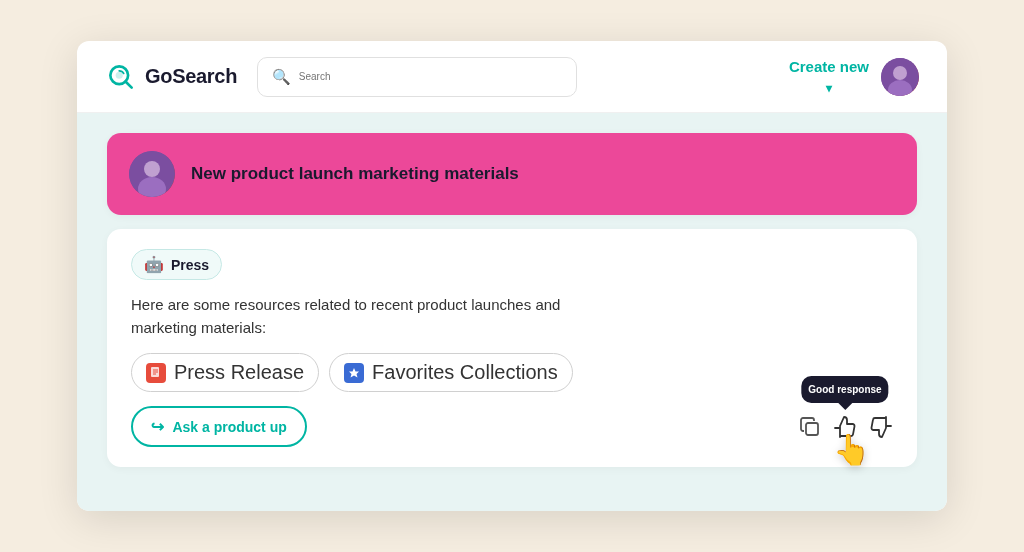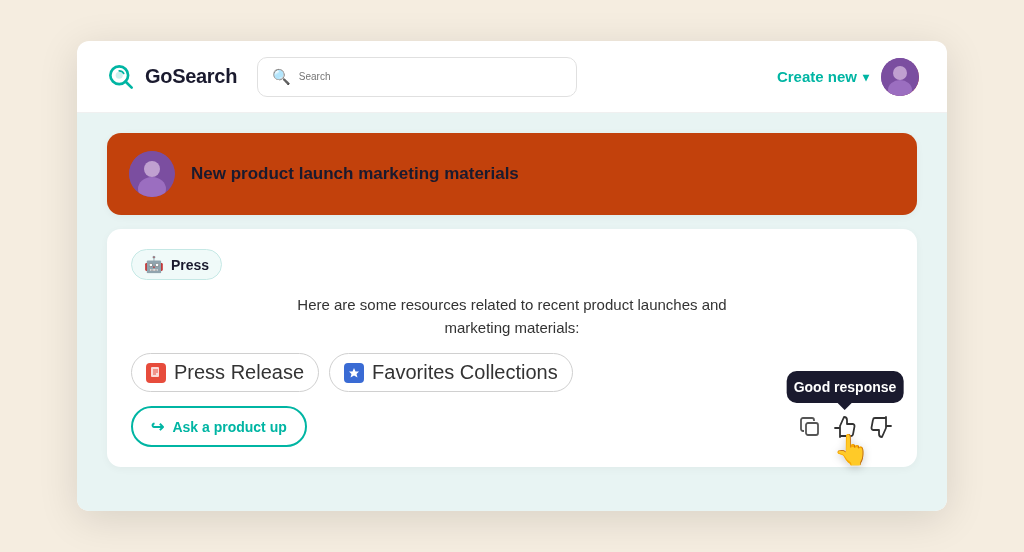--- a/index.html
+++ b/index.html
@@ -93,20 +93,21 @@
     .create-new-btn {
       display: flex;
       align-items: center;
       gap: 6px;
       color: #00b5a3;
       font-size: 15px;
       font-weight: 600;
       cursor: pointer;
       background: none;
       border: none;
+      flex-direction: column;
     }
 
     .create-new-chevron {
       font-size: 12px;
       color: #00b5a3;
     }
 
     .user-avatar {
       width: 38px;
       height: 38px;
@@ -129,21 +130,21 @@
       flex: 1;
       padding: 20px 30px;
       display: flex;
       flex-direction: column;
       gap: 14px;
       overflow: hidden;
     }
 
     
     .user-message-card {
-      background: #c2410c;
+      background: #ec4899;
       border-radius: 14px;
       padding: 18px 22px;
       display: flex;
       align-items: center;
       gap: 16px;
       box-shadow: 0 2px 8px rgba(0,0,0,0.04);
     }
 
     .user-avatar-small {
       width: 46px;
@@ -192,21 +193,20 @@
     .goai-badge-label {
       font-size: 14px;
       font-weight: 700;
       color: #1a1a2e;
     }
 
     .ai-response-text {
       font-size: 15px;
       color: #333;
       line-height: 1.5;
-      text-align: center;
     }
 
     
     .resource-chips {
       display: flex;
       align-items: center;
       gap: 10px;
     }
 
     .chip {
@@ -292,21 +292,21 @@
       align-items: center;
     }
 
     .tooltip-box {
       position: absolute;
       bottom: calc(100% + 12px);
       left: 50%;
       transform: translateX(-50%);
       background: #1a1a2e;
       color: #fff;
-      font-size: 14px;
+      font-size: 10px;
       font-weight: 600;
       padding: 8px 7px;
       border-radius: 10px;
       white-space: nowrap;
       pointer-events: none;
     }
 
     .tooltip-box::after {
       content: '';
       position: absolute;

